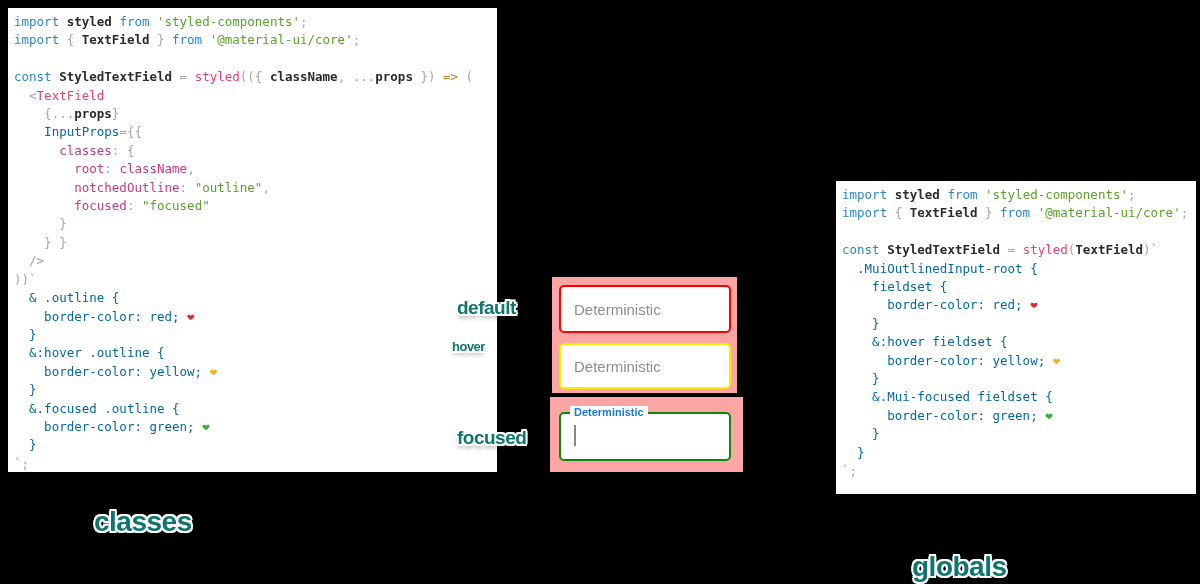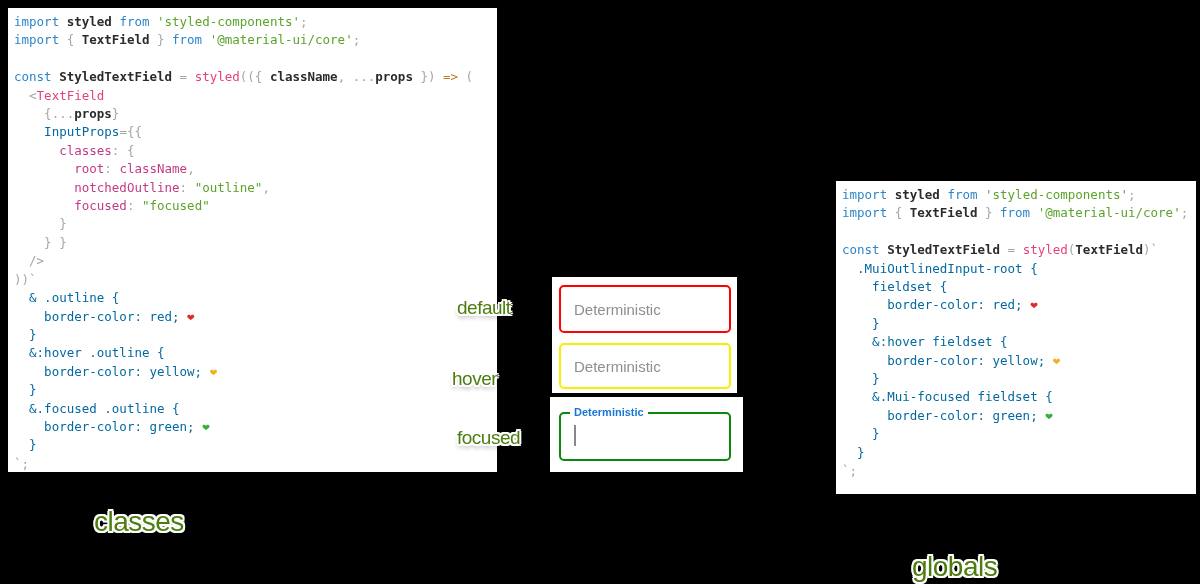--- a/index.html
+++ b/index.html
@@ -32,35 +32,35 @@
   .tk-key{color:#c23b84;}
   .tk-str{color:#5ba32b;}
   .tk-grn{color:#0369a1;}
   .tk-op {color:#c07f2a;}
   .tk-hr {color:#e02a2a;}
   .tk-hy {color:#f0b31f;}
   .tk-hg {color:#36b036;}
 
   
   .sticker{
-    position:absolute;color:#4d7c0f;font-weight:normal;
+    position:absolute;color:#0f766e;font-weight:bold;
     font-family:"Liberation Sans",sans-serif;letter-spacing:-0.5px;
     text-shadow:
       2px 0 0 #fff,-2px 0 0 #fff,0 2px 0 #fff,0 -2px 0 #fff,
       1.6px 1.6px 0 #fff,-1.6px 1.6px 0 #fff,1.6px -1.6px 0 #fff,-1.6px -1.6px 0 #fff,
       0 4px 4px rgba(0,0,0,.4);
   }
   #lbl-default{left:457px;top:297px;font-size:19px;}
-  #lbl-hover  {left:452px;top:368px;font-size:19px;}
+  #lbl-hover  {left:452px;top:339px;font-size:13px;}
   #lbl-focused{left:457px;top:427px;font-size:19px;}
   #lbl-classes{left:94px;top:506px;font-size:28px;}
   #lbl-globals{left:912px;top:515px;font-size:28px;margin-top:36px;}
 
   
-  .demo-panel{position:absolute;background:#ffffff;text-decoration:underline;}
+  .demo-panel{position:absolute;background:#fca5a5;text-decoration:underline;}
   #demo-top{left:552px;top:277px;width:185px;height:116px;}
   #demo-bottom{left:550px;top:397px;width:193px;height:75px;}
 
   .tf{
     position:absolute;background:#fff;border-radius:5px;box-sizing:border-box;
   }
   #tf-default{left:7px;top:8px;width:172px;height:48px;border:2px solid #ff0000;}
   #tf-hover  {left:7px;top:66px;width:172px;height:46px;border:2px solid #f7ee00;}
   #tf-focused{left:9px;top:15px;width:172px;height:49px;border:2.5px solid #0b870b;}
 

